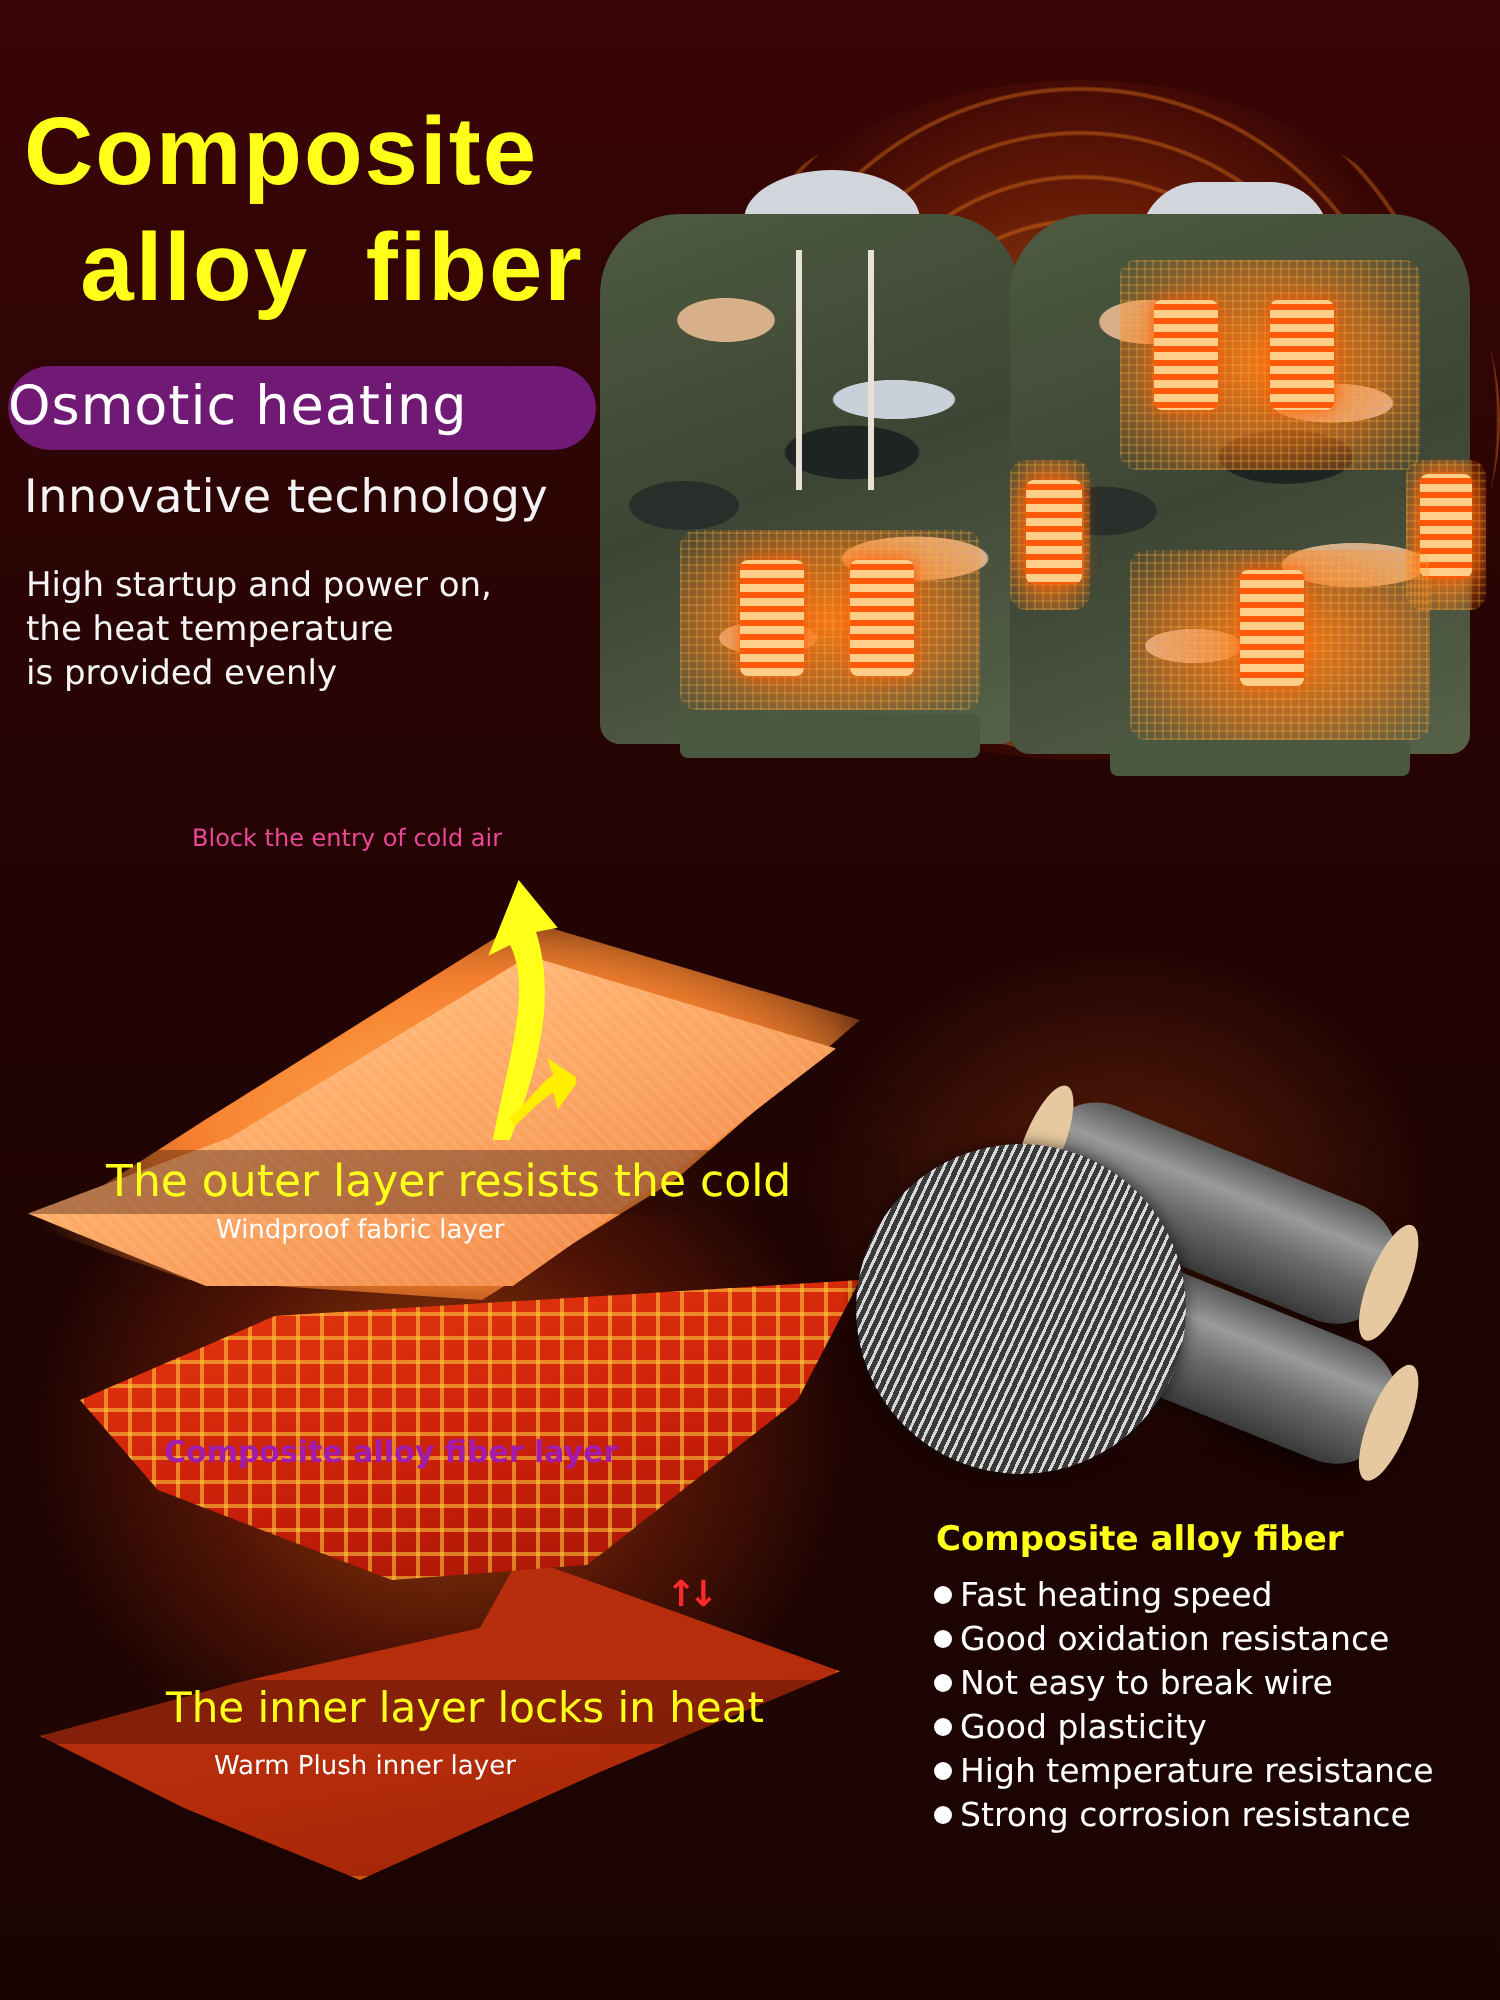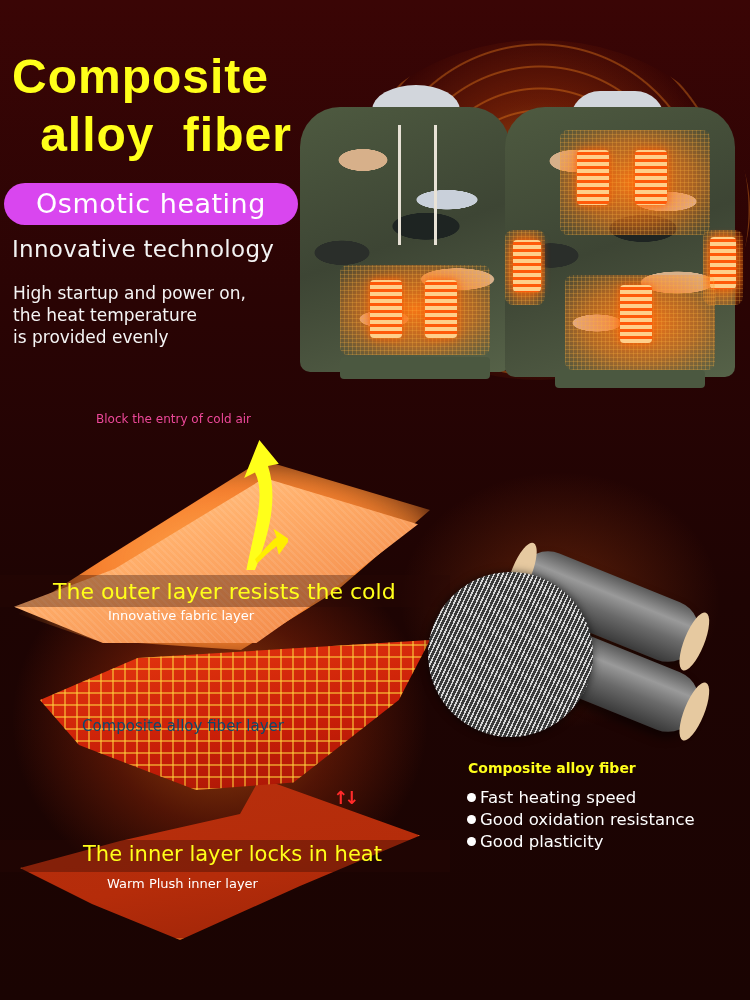--- a/index.html
+++ b/index.html
@@ -18,22 +18,22 @@
   .title {
     left: 12px; top: 48px; width: 300px;
     color: #ffff1a;
     font-family: "Liberation Sans", sans-serif;
     font-weight: 700; font-size: 48px; line-height: 58px;
     letter-spacing: 1px;
   }
   .title .line2 { word-spacing: 14px; padding-left: 8px; text-align: center; }
   .pill {
     left: 4px; top: 183px; width: 294px; height: 42px;
-    background: #d946ef; border-radius: 21px;
-    color: #fff; font-size: 27px; line-height: 42px; text-align: center;
+    background: #701a75; border-radius: 21px;
+    color: #fff; font-size: 27px; line-height: 42px; text-align: left;
     letter-spacing: 0.5px;
   }
   .subtitle {
     left: 12px; top: 236px; color: #f3f3f3; font-size: 23px; letter-spacing: 0.3px;
   }
   .desc {
     left: 13px; top: 282px; color: #f5f5f5; font-size: 17px; line-height: 22px; width: 300px;
   }
 
   
@@ -106,21 +106,21 @@
   .mid-layer {
     left: 40px; top: 640px; width: 390px; height: 150px;
     background:
       repeating-linear-gradient(0deg, rgba(255,210,60,0.55) 0 2px, transparent 2px 12px),
       repeating-linear-gradient(90deg, rgba(255,210,60,0.55) 0 2px, transparent 2px 12px),
       linear-gradient(170deg, #e83a10 0%, #c81e08 60%, #a01505 100%);
     clip-path: polygon(0% 40%, 25% 12%, 100% 0%, 92% 40%, 65% 95%, 40% 100%, 10% 70%);
     box-shadow: 0 0 20px #ff4a10;
   }
   .mid-label {
-    left: 82px; top: 717px; color: #0c4a6e; font-size: 15px; font-weight: 400;
+    left: 82px; top: 717px; color: #a21caf; font-size: 15px; font-weight: 700;
   }
   .inner-layer {
     left: 20px; top: 760px; width: 400px; height: 180px;
     background: linear-gradient(170deg, #b8300e 0%, #b52c0a 60%, #9a2408 100%);
     clip-path: polygon(0% 60%, 25% 45%, 55% 30%, 60% 10%, 100% 42%, 70% 70%, 40% 100%, 18% 80%);
   }
   .inner-border {
     left: 20px; top: 760px; width: 400px; height: 180px;
     border: 2px solid #ff9a30;
     clip-path: polygon(0% 60%, 25% 45%, 55% 30%, 60% 10%, 100% 42%, 70% 70%, 40% 100%, 18% 80%);
@@ -142,21 +142,21 @@
   .fiber-circle {
     left: 428px; top: 572px; width: 165px; height: 165px; border-radius: 50%;
     background:
       repeating-linear-gradient(115deg, #d8d8d8 0 1.5px, #3a3a3a 1.5px 4px),
       #555;
     box-shadow: 0 0 8px rgba(0,0,0,0.6);
   }
 
   
   .feat-title {
-    left: 468px; top: 760px; color: #ffff1a; font-size: 14px; font-weight: 700; text-align: center;
+    left: 468px; top: 760px; color: #ffff1a; font-size: 17px; font-weight: 700; text-align: center;
   }
   .feat-list {
     left: 467px; top: 787px; list-style: none;
   }
   .feat-list li {
     color: #fff; font-size: 16.5px; line-height: 22px; white-space: nowrap;
   }
   .feat-list li .bullet { display: inline-block; width: 9px; height: 9px; background: #fff; border-radius: 50%; margin-right: 4px; vertical-align: 1px; }
 </style>
 </head>
@@ -208,21 +208,21 @@
 <div class="abs glow-outer"></div>
 <div class="abs outer-layer"></div>
 
 <svg class="abs arrow-up" viewBox="0 0 60 120" style="left:222px; top:440px; width:66px; height:130px;">
   <path d="M22 120 C 30 80, 40 50, 30 30 L 20 35 L 34 0 L 52 22 L 42 24 C 52 55, 42 90, 30 120 Z" fill="#ffff1a"></path>
   <path d="M30 110 C 40 100, 46 92, 50 90 L 47 82 L 62 92 L 52 106 L 50 98 C 44 102, 38 108, 32 114 Z" fill="#ffee00"></path>
 </svg>
 
 <div class="abs band" style="top:575px;"></div>
 <div class="abs layer-label-yellow" style="left:53px; top:579px;">The outer layer resists the cold</div>
-<div class="abs layer-label-white" style="left:108px; top:608px;">Innovative fabric layer</div>
+<div class="abs layer-label-white" style="left:108px; top:608px;">Windproof fabric layer</div>
 
 <div class="abs inner-layer"></div>
 <div class="abs inner-border"></div>
 
 <div class="abs mid-layer"></div>
 <div class="abs mid-label">Composite alloy fiber layer</div>
 
 <div class="abs updown-icon">↑↓</div>
 
 <div class="abs band" style="top:840px;"></div>
@@ -237,14 +237,17 @@
   <div class="abs spool" style="left:20px; top:110px; width:190px; height:62px; transform:rotate(22deg); transform-origin:left center;">
     <div class="abs spool-cap" style="right:-8px; top:0; height:62px;"></div>
   </div>
 </div>
 <div class="abs fiber-circle"></div>
 
 <div class="abs feat-title">Composite alloy fiber</div>
 <ul class="abs feat-list">
   <li><span class="bullet"></span><span>Fast heating speed</span></li>
   <li><span class="bullet"></span><span>Good oxidation resistance</span></li>
+  <li><span class="bullet"></span><span>Not easy to break wire</span></li>
   <li><span class="bullet"></span><span>Good plasticity</span></li>
+  <li><span class="bullet"></span><span>High temperature resistance</span></li>
+  <li><span class="bullet"></span><span>Strong corrosion resistance</span></li>
 </ul>
 
 </body></html>

